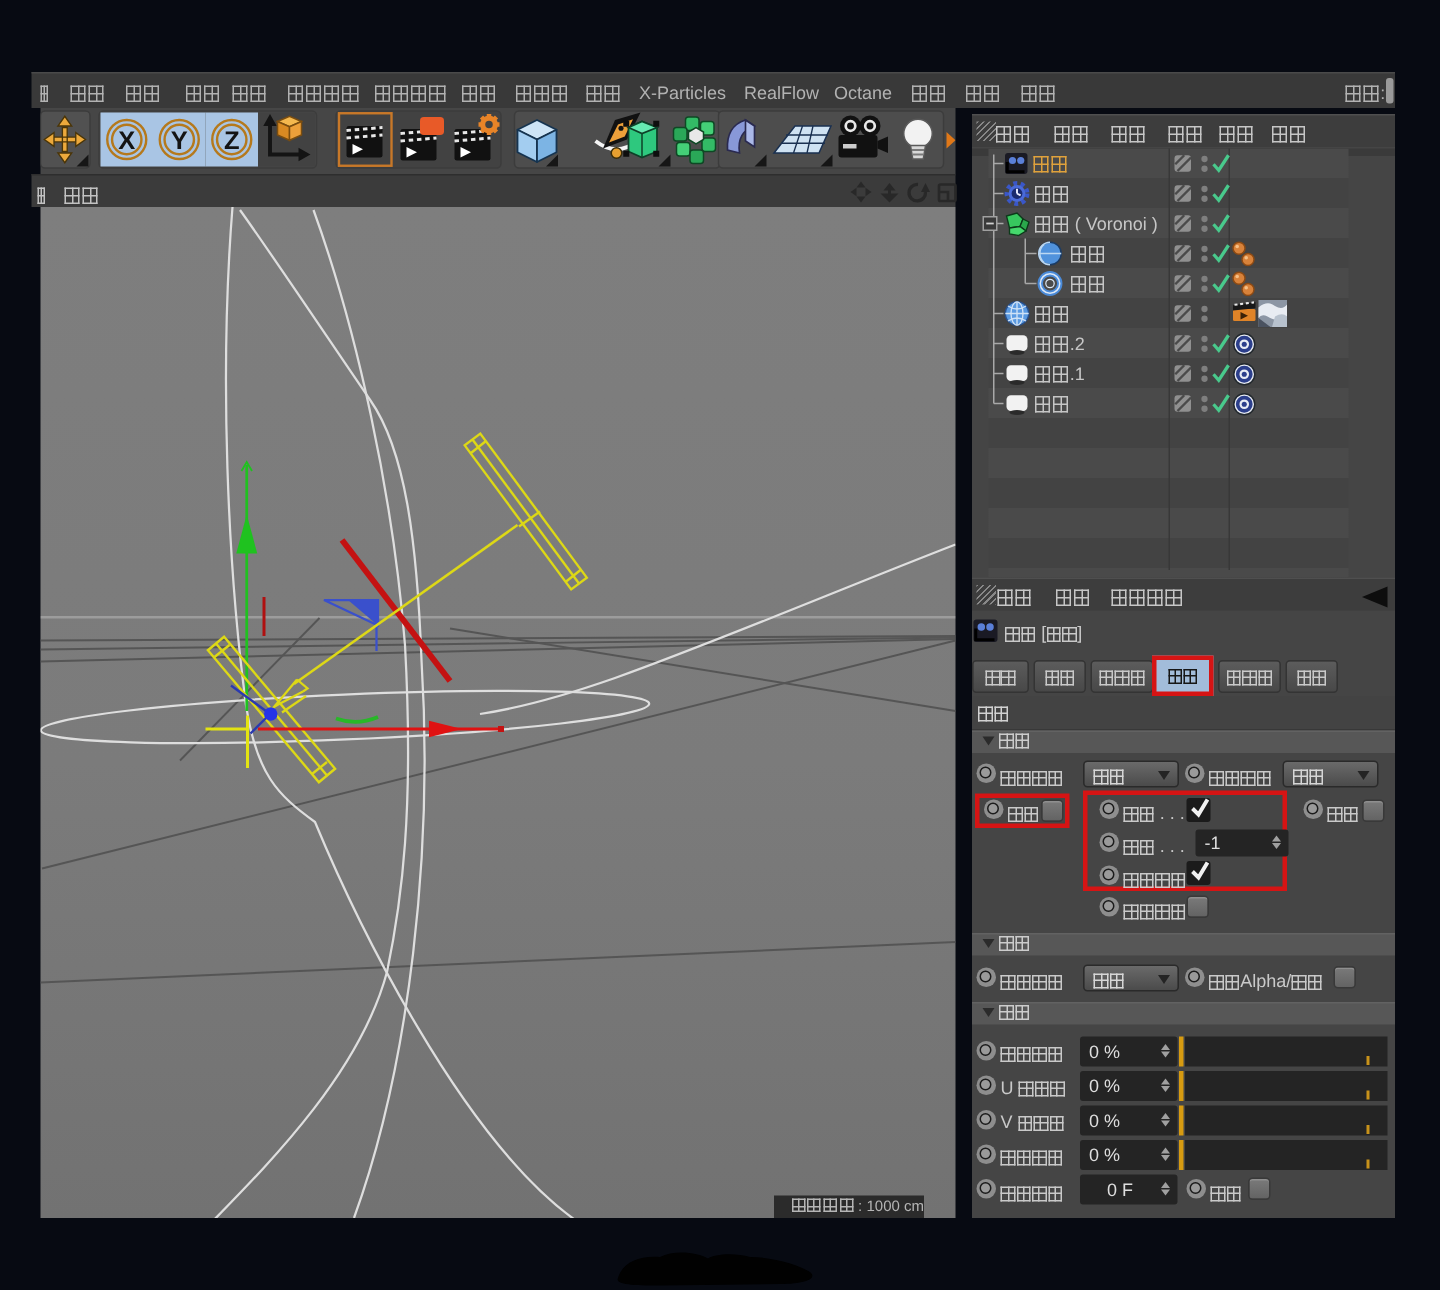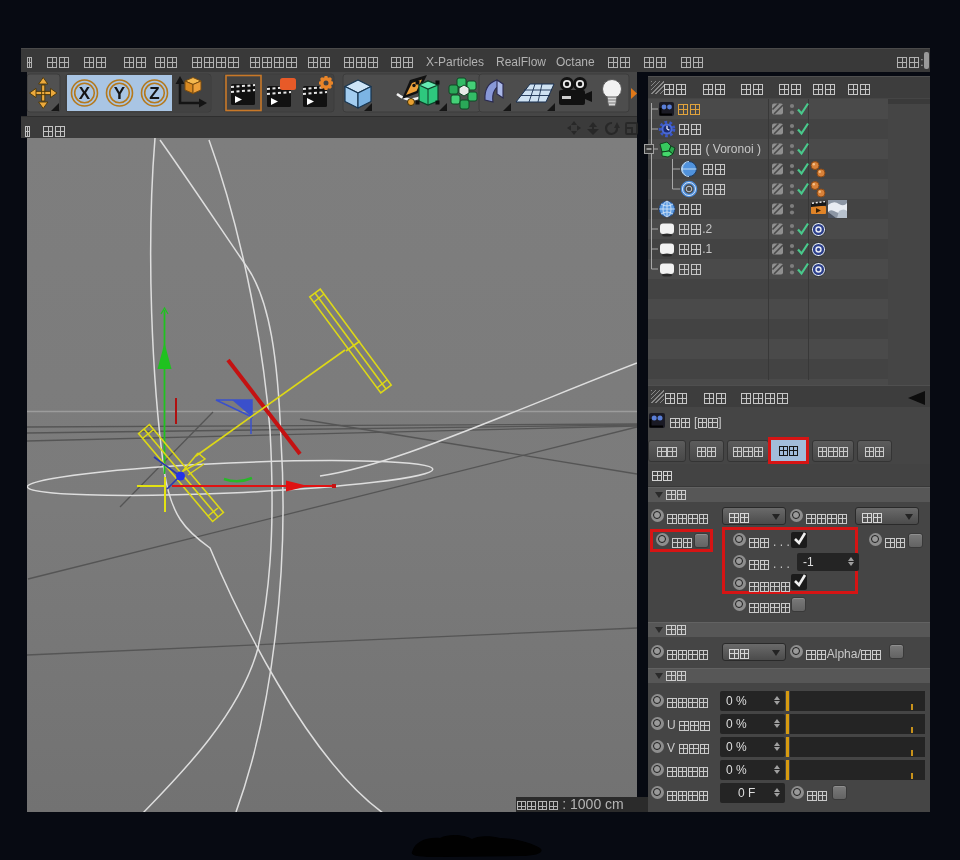--- a/index.html
+++ b/index.html
@@ -13,27 +13,27 @@
  linear-gradient(currentColor,currentColor) 100% 0/1px 100% no-repeat,
  linear-gradient(currentColor,currentColor) 50% 0/1px 100% no-repeat}
 .zs{width:9px;height:9px;vertical-align:-1px}
 #attr .z{width:9.5px;height:10px;margin:0 .45px}
 .zh{width:5.5px}
 #menubar{left:21px;top:48px;width:909px;height:24px;background:#393939;border-top:1px solid #4a4a4a;color:#b2b2b2;font-size:12px}
 #menubar .mi{position:absolute;top:6px;white-space:nowrap}
 #toolbar{left:27px;top:72px;width:610px;height:44px;background:#464646}
 #vbar{left:21px;top:116px;width:616px;height:22px;background:#3b3b3b;border-top:1px solid #2e2e2e;color:#c2c2c2}
 #viewport{left:27px;top:138px;width:610px;height:674px;background:linear-gradient(180deg,#7e7e7e 0%,#7b7b7b 55%,#727272 100%)}
-#gridlabel{position:absolute;left:489px;top:659px;width:132px;height:15px;background:#2b2b2b;color:#b5b5b5;font-size:14px;line-height:15px;text-align:left;white-space:nowrap}
+#gridlabel{position:absolute;left:489px;top:659px;width:100px;height:15px;background:#2b2b2b;color:#b5b5b5;font-size:10px;line-height:15px;text-align:right;white-space:nowrap}
 #rpanel{left:648px;top:76px;width:282px;height:736px;background:#454545}
 .pbar{position:absolute;left:0;width:282px;height:22px;background:#3d3d3d;border-top:1px solid #4f4f4f;color:#c6c6c6}
 .grip{position:absolute;left:3px;top:4px;width:13px;height:13px;background:
  repeating-linear-gradient(135deg,#888 0 1px,transparent 1px 3px)}
 .pbar .mi{position:absolute;top:5px;font-size:12px}
-#tree{position:absolute;left:0;top:23px;width:240px;height:286px;background:repeating-linear-gradient(180deg,#4a4a4a 0 20px,#434343 20px 40px)}
+#tree{position:absolute;left:11px;top:23px;width:240px;height:286px;background:repeating-linear-gradient(180deg,#4a4a4a 0 20px,#434343 20px 40px)}
 .trlab{position:absolute;height:20px;line-height:20px;font-size:12px;color:#c6c6c6;white-space:nowrap}
 #attr{position:absolute;left:0;top:332px;width:282px;height:404px;background:#454545}
 .ghdr{position:absolute;left:0;width:282px;height:15px;background:#575757;border-top:1px solid #626262;color:#cccccc;font-size:11px}
 .tri{display:inline-block;width:0;height:0;border-left:4px solid transparent;border-right:4px solid transparent;border-top:6px solid #2b2b2b;margin:0 3px 1px 7px;vertical-align:middle}
 .kc{position:absolute;width:13px;height:13px;border-radius:50%;background:#8e8e8e}
 .kc::after{content:"";position:absolute;left:2px;top:2px;width:6px;height:6px;border:1.5px solid #1c1c1c;border-radius:50%;background:#9a9a9a}
 .lab{position:absolute;font-size:12px;color:#c9c9c9;white-space:nowrap}
 .drop{position:absolute;width:64px;height:18px;border-radius:3px;border:1px solid #2a2a2a;background:linear-gradient(180deg,#6a6a6a,#4b4b4b);color:#d6d6d6;font-size:12px}
 .drop .da{position:absolute;right:5px;top:6px;width:0;height:0;border-left:4.5px solid transparent;border-right:4.5px solid transparent;border-top:6px solid #242424}
 .drop .dt{position:absolute;left:6px;top:2px}

